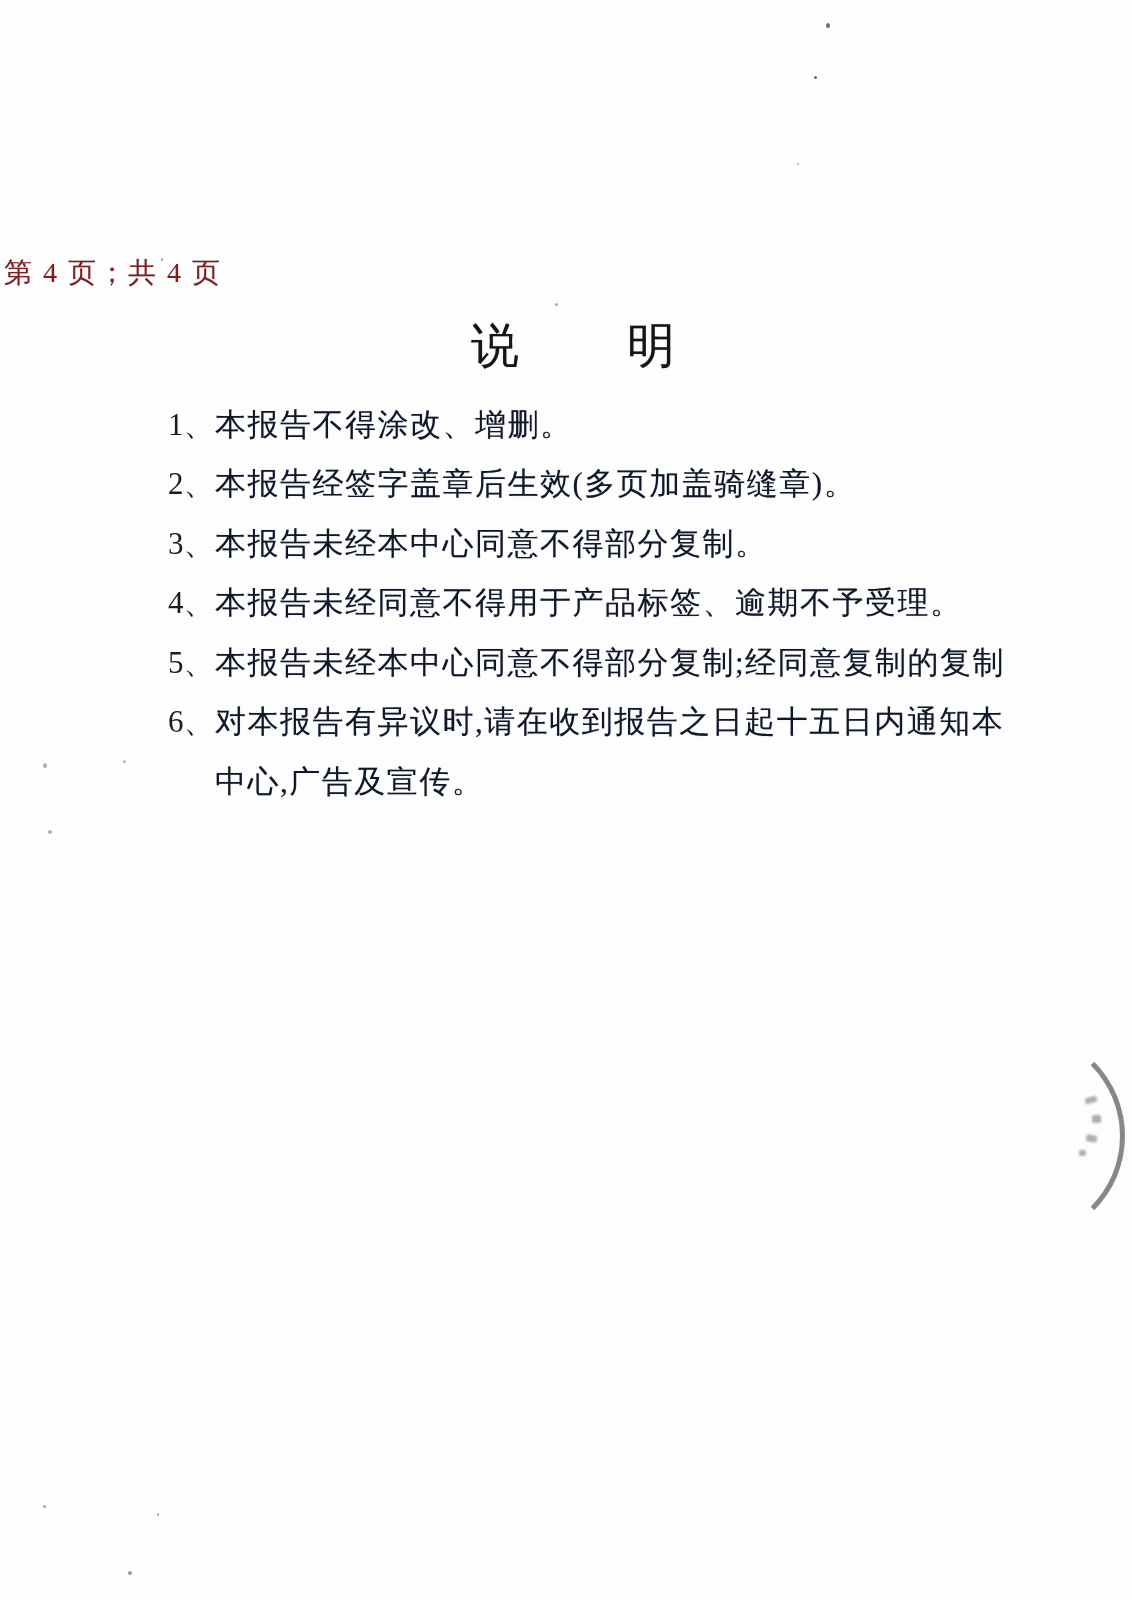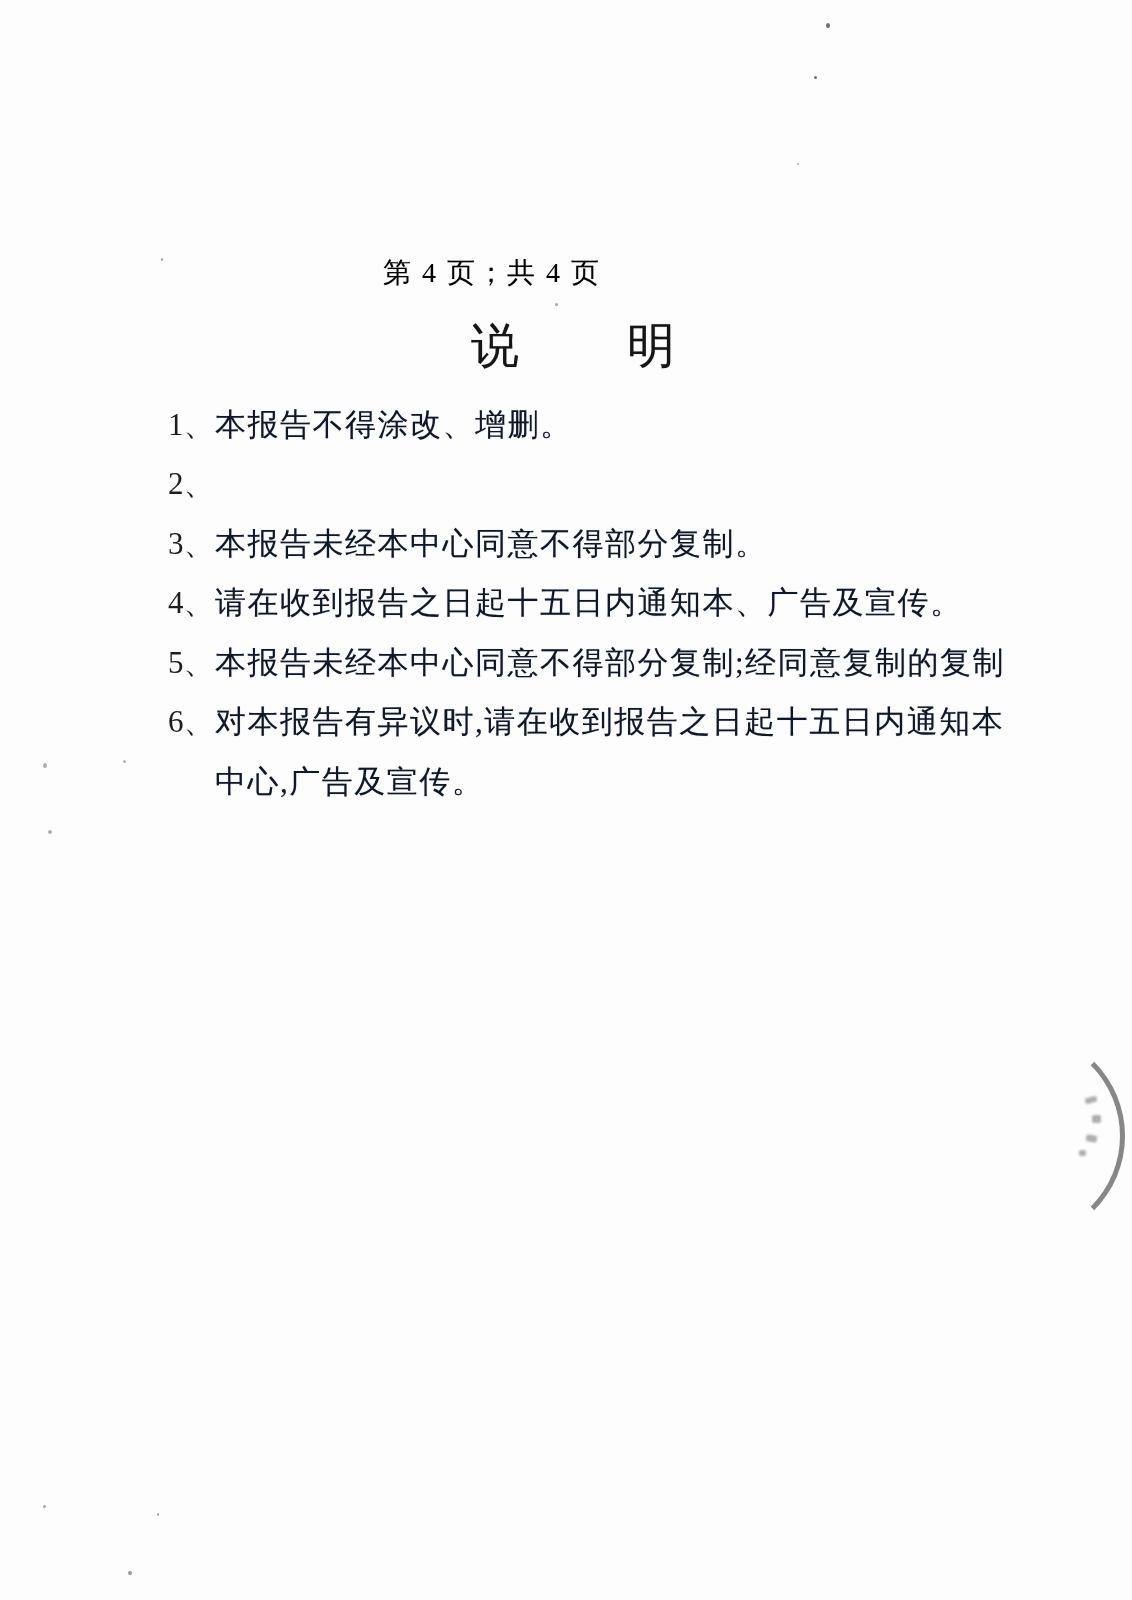--- a/index.html
+++ b/index.html
@@ -14,26 +14,26 @@
     margin: 0 auto;
     background: var(--paper, #fdfdfd);
     overflow: hidden;
     font-family: "Liberation Serif", "DejaVu Serif", serif;
     color: var(--ink, #1c1c1c);
   }
   
   .page-indicator {
     position: absolute;
     top: 254px;
-    left: 11px;
+    left: 4px;
     width: 962px;
-    text-align: center;
+    text-align: left;
     font-size: 28px;
     letter-spacing: 2px;
-    color: #000000;
+    color: #7f1d1d;
     text-shadow: 0 0 1px rgba(40,40,40,0.35);
   }
   
   .title-row {
     position: absolute;
     top: 314px;
     left: 0;
     width: 1132px;
     display: flex;
     justify-content: center;
@@ -116,32 +116,33 @@
   <div class="notes-list">
       <div>
         <div class="note-line">
           <span class="note-num">1、</span>
           <span class="note-text">本报告不得涂改、增删。</span>
         </div>
       </div>
       <div>
         <div class="note-line">
           <span class="note-num">2、</span>
+          <span class="note-text">本报告经签字盖章后生效(多页加盖骑缝章)。</span>
         </div>
       </div>
       <div>
         <div class="note-line">
           <span class="note-num">3、</span>
           <span class="note-text">本报告未经本中心同意不得部分复制。</span>
         </div>
       </div>
       <div>
         <div class="note-line">
           <span class="note-num">4、</span>
-          <span class="note-text">请在收到报告之日起十五日内通知本、广告及宣传。</span>
+          <span class="note-text">本报告未经同意不得用于产品标签、逾期不予受理。</span>
         </div>
       </div>
       <div>
         <div class="note-line">
           <span class="note-num">5、</span>
           <span class="note-text">本报告未经本中心同意不得部分复制;经同意复制的复制</span>
         </div>
       </div>
       <div>
         <div class="note-line">

